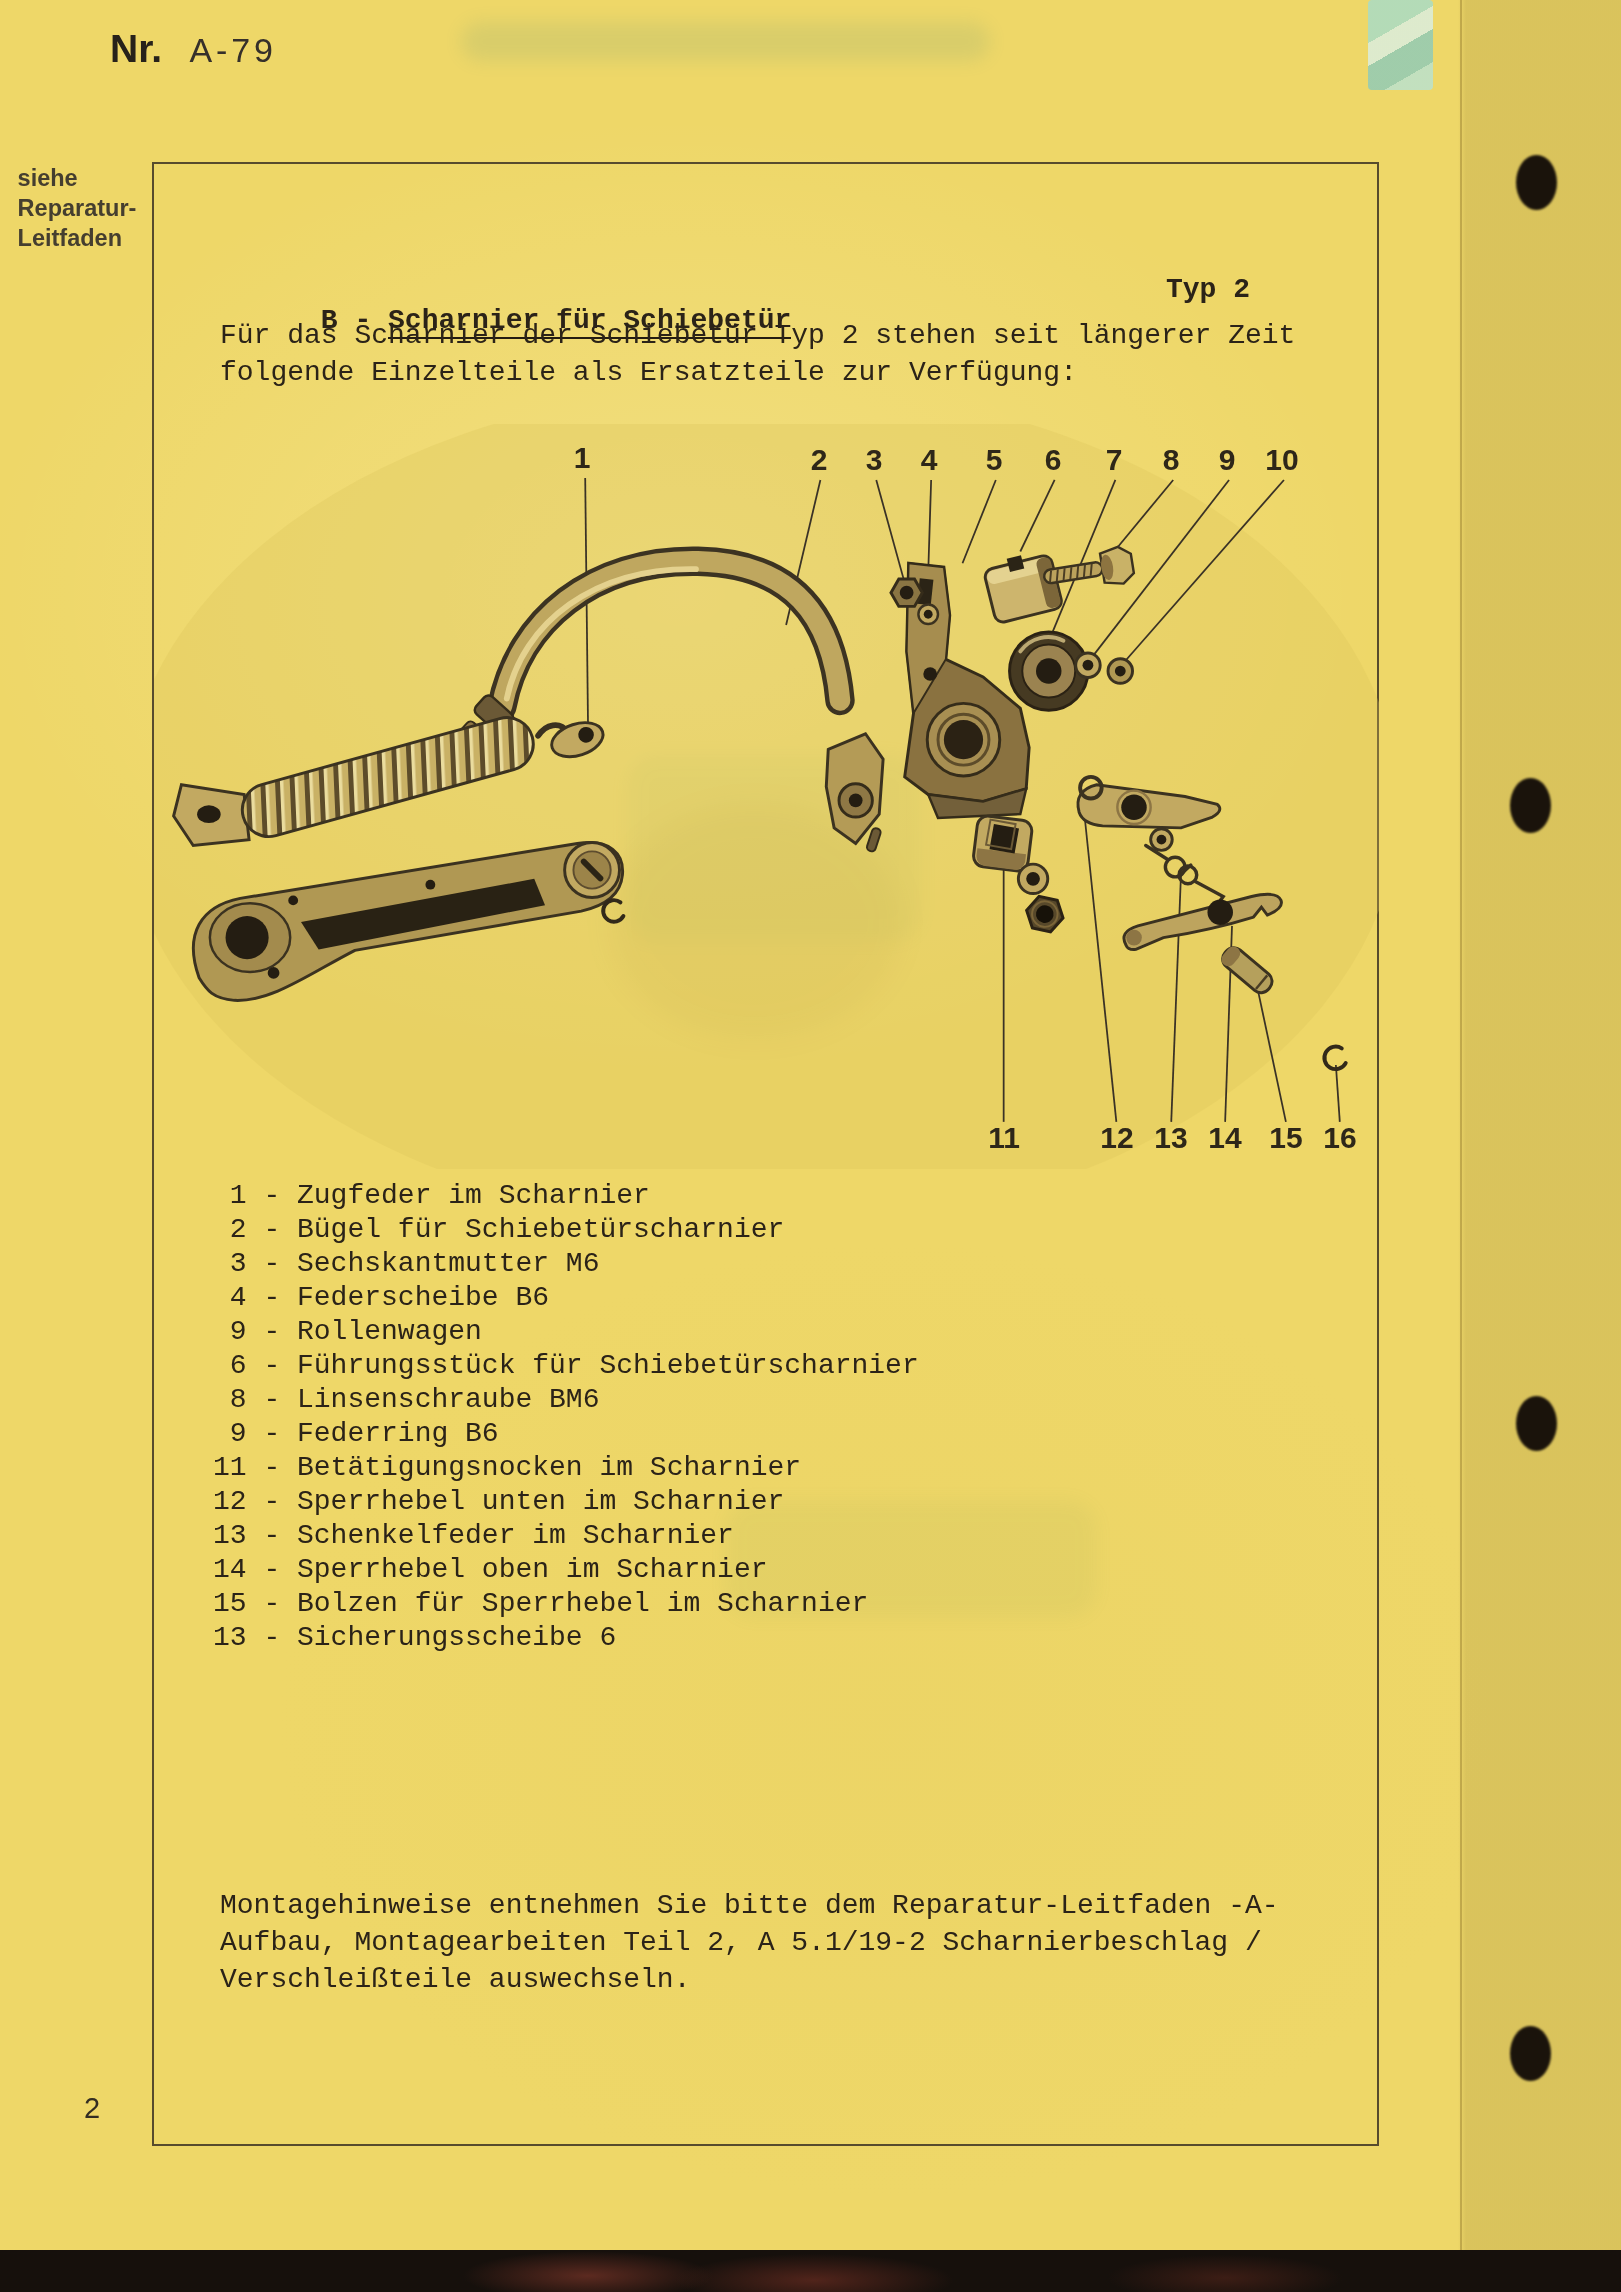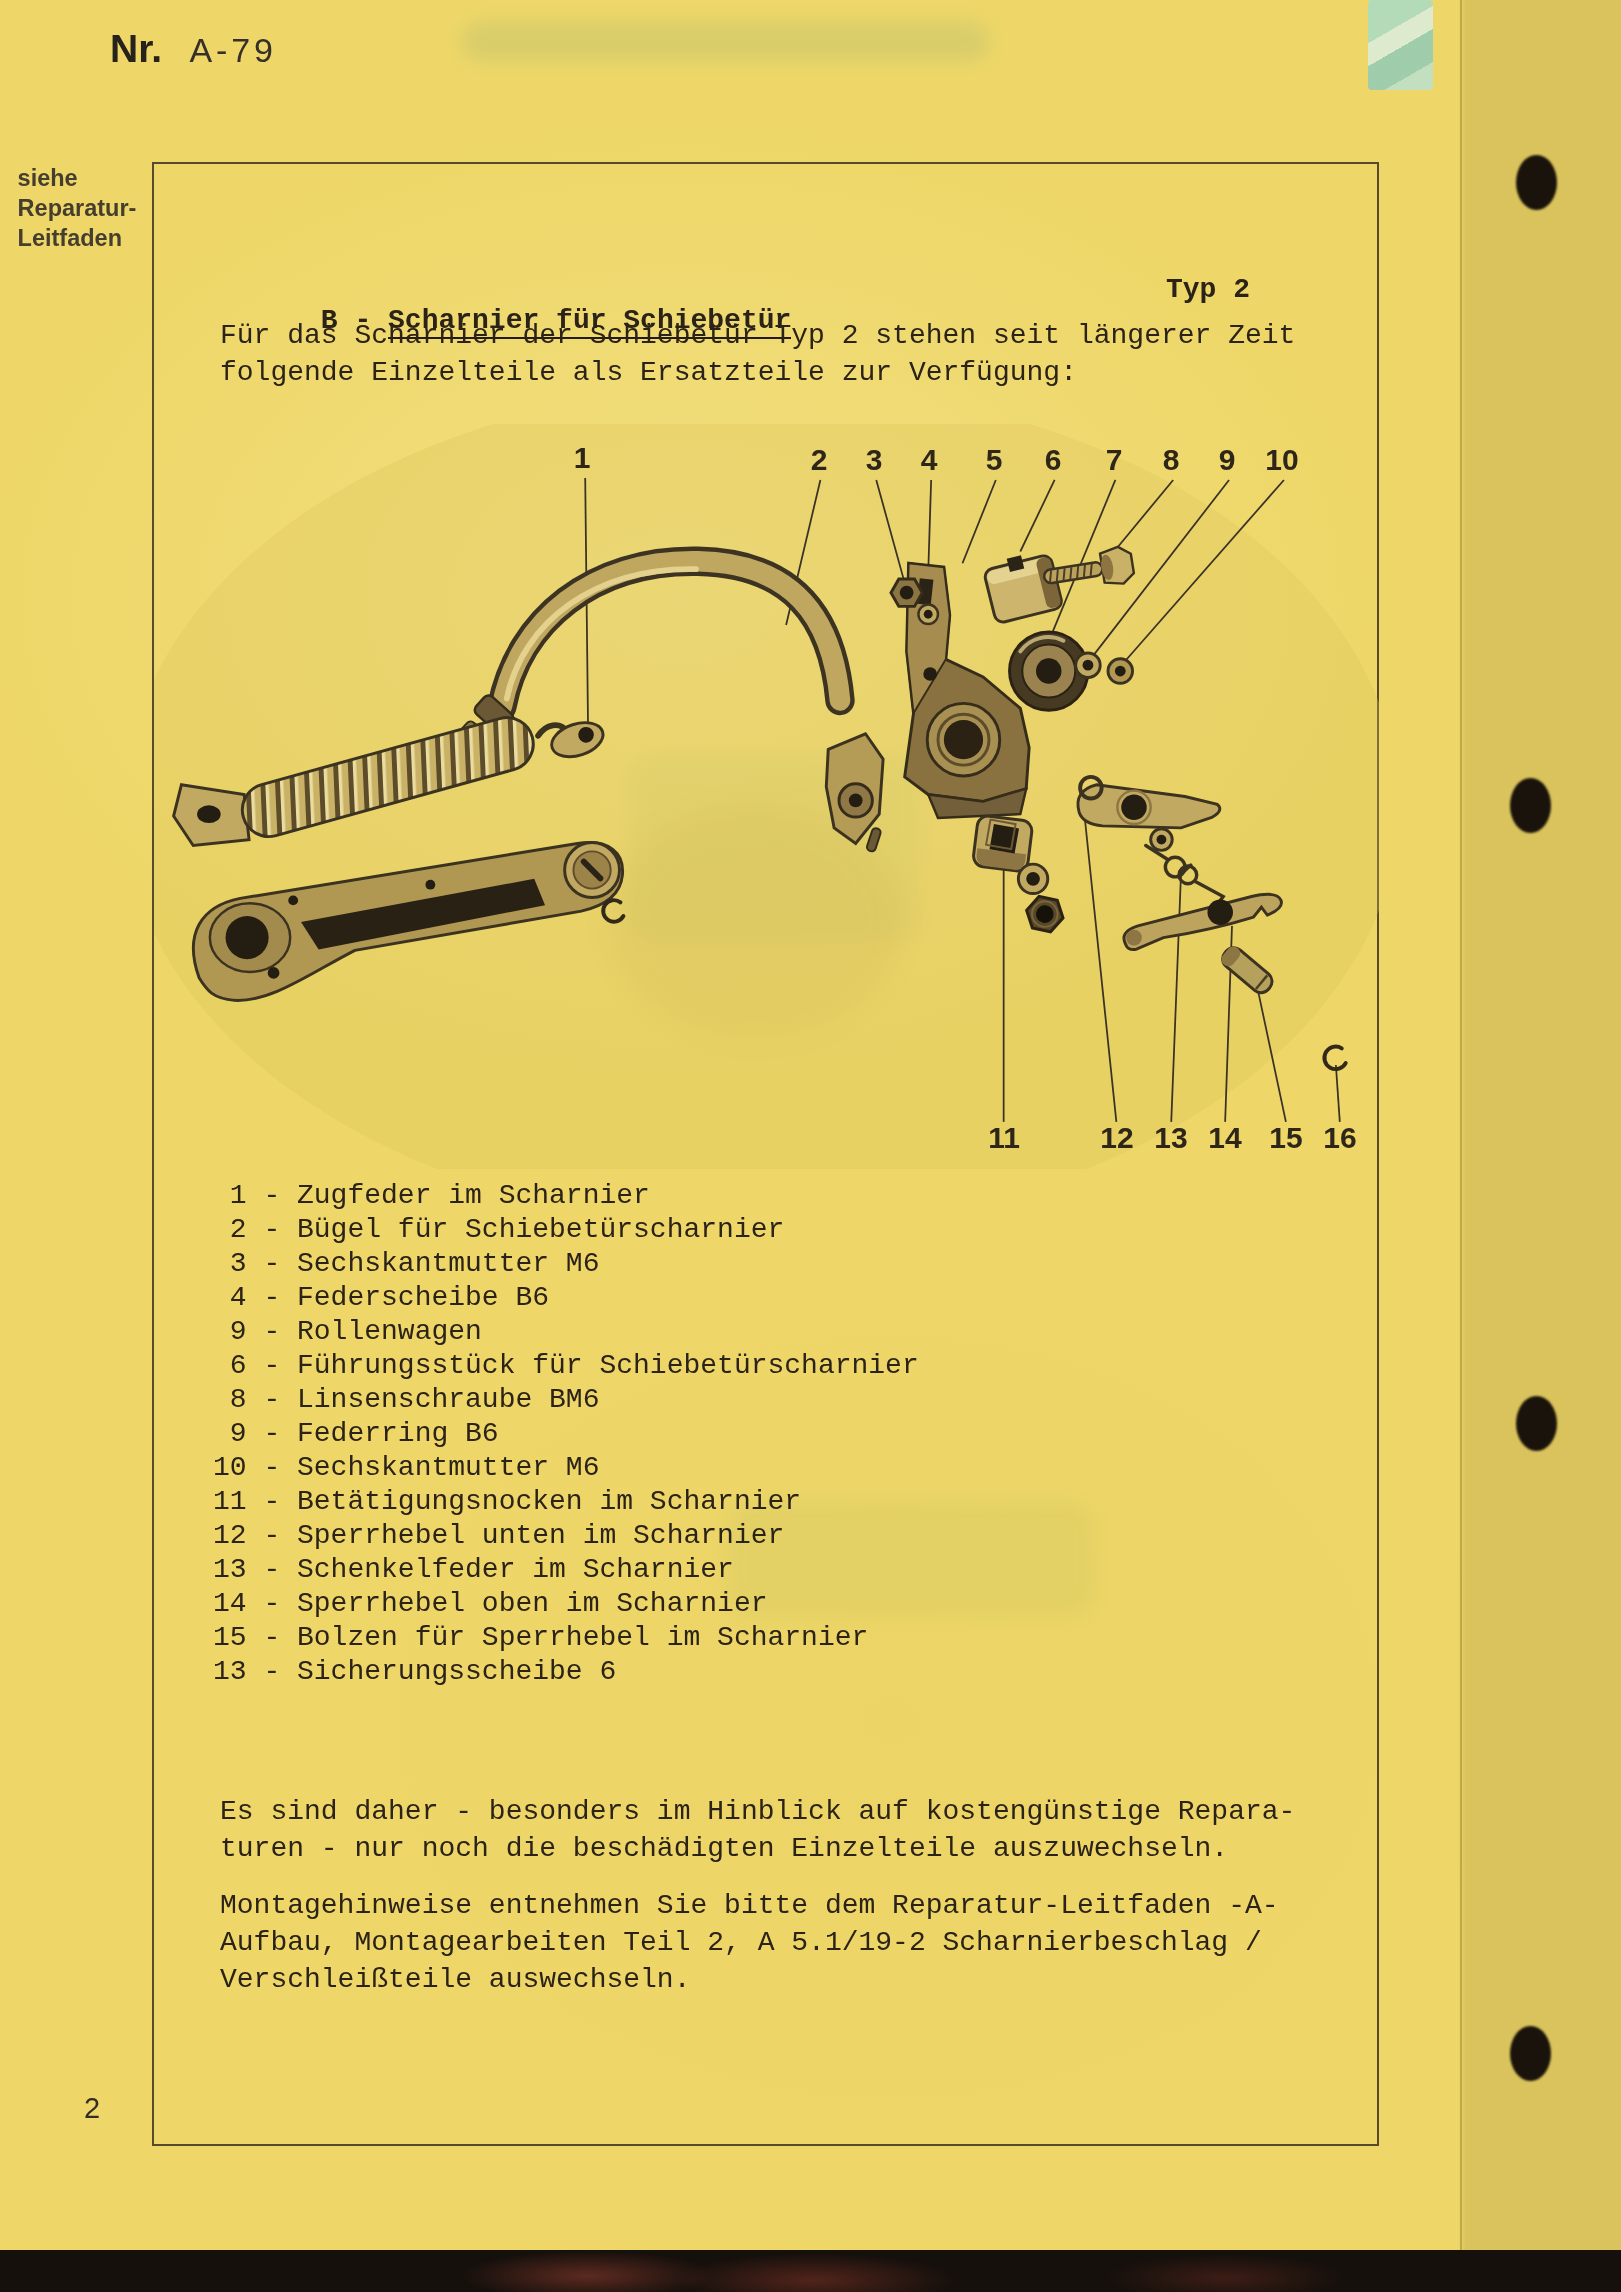--- a/index.html
+++ b/index.html
@@ -303,34 +303,28 @@
     <div class="parts-list">
 
     <div class="mono-line part-line"> 1 - Zugfeder im Scharnier</div>
         <div class="mono-line part-line"> 2 - Bügel für Schiebetürscharnier</div>
         <div class="mono-line part-line"> 3 - Sechskantmutter M6</div>
         <div class="mono-line part-line"> 4 - Federscheibe B6</div>
         <div class="mono-line part-line"> 9 - Rollenwagen</div>
         <div class="mono-line part-line"> 6 - Führungsstück für Schiebetürscharnier</div>
         <div class="mono-line part-line"> 8 - Linsenschraube BM6</div>
         <div class="mono-line part-line"> 9 - Federring B6</div>
-        <div class="mono-line part-line">10 - Sechskantmutter M6</div>
         <div class="mono-line part-line">11 - Betätigungsnocken im Scharnier</div>
         <div class="mono-line part-line">12 - Sperrhebel unten im Scharnier</div>
         <div class="mono-line part-line">13 - Schenkelfeder im Scharnier</div>
         <div class="mono-line part-line">14 - Sperrhebel oben im Scharnier</div>
         <div class="mono-line part-line">15 - Bolzen für Sperrhebel im Scharnier</div>
         <div class="mono-line part-line">13 - Sicherungsscheibe 6</div>
       </div>
 
-    <div class="closing p1">
-
-    <div class="mono-line">Es sind daher - besonders im Hinblick auf kostengünstige Repara-</div>
-        <div class="mono-line">turen - nur noch die beschädigten Einzelteile auszuwechseln.</div>
-      </div>
 
     <div class="closing p2">
 
     <div class="mono-line">Montagehinweise entnehmen Sie bitte dem Reparatur-Leitfaden -A-</div>
         <div class="mono-line">Aufbau, Montagearbeiten Teil 2, A 5.1/19-2 Scharnierbeschlag /</div>
         <div class="mono-line">Verschleißteile auswechseln.</div>
       </div>
 
   </div>
 

